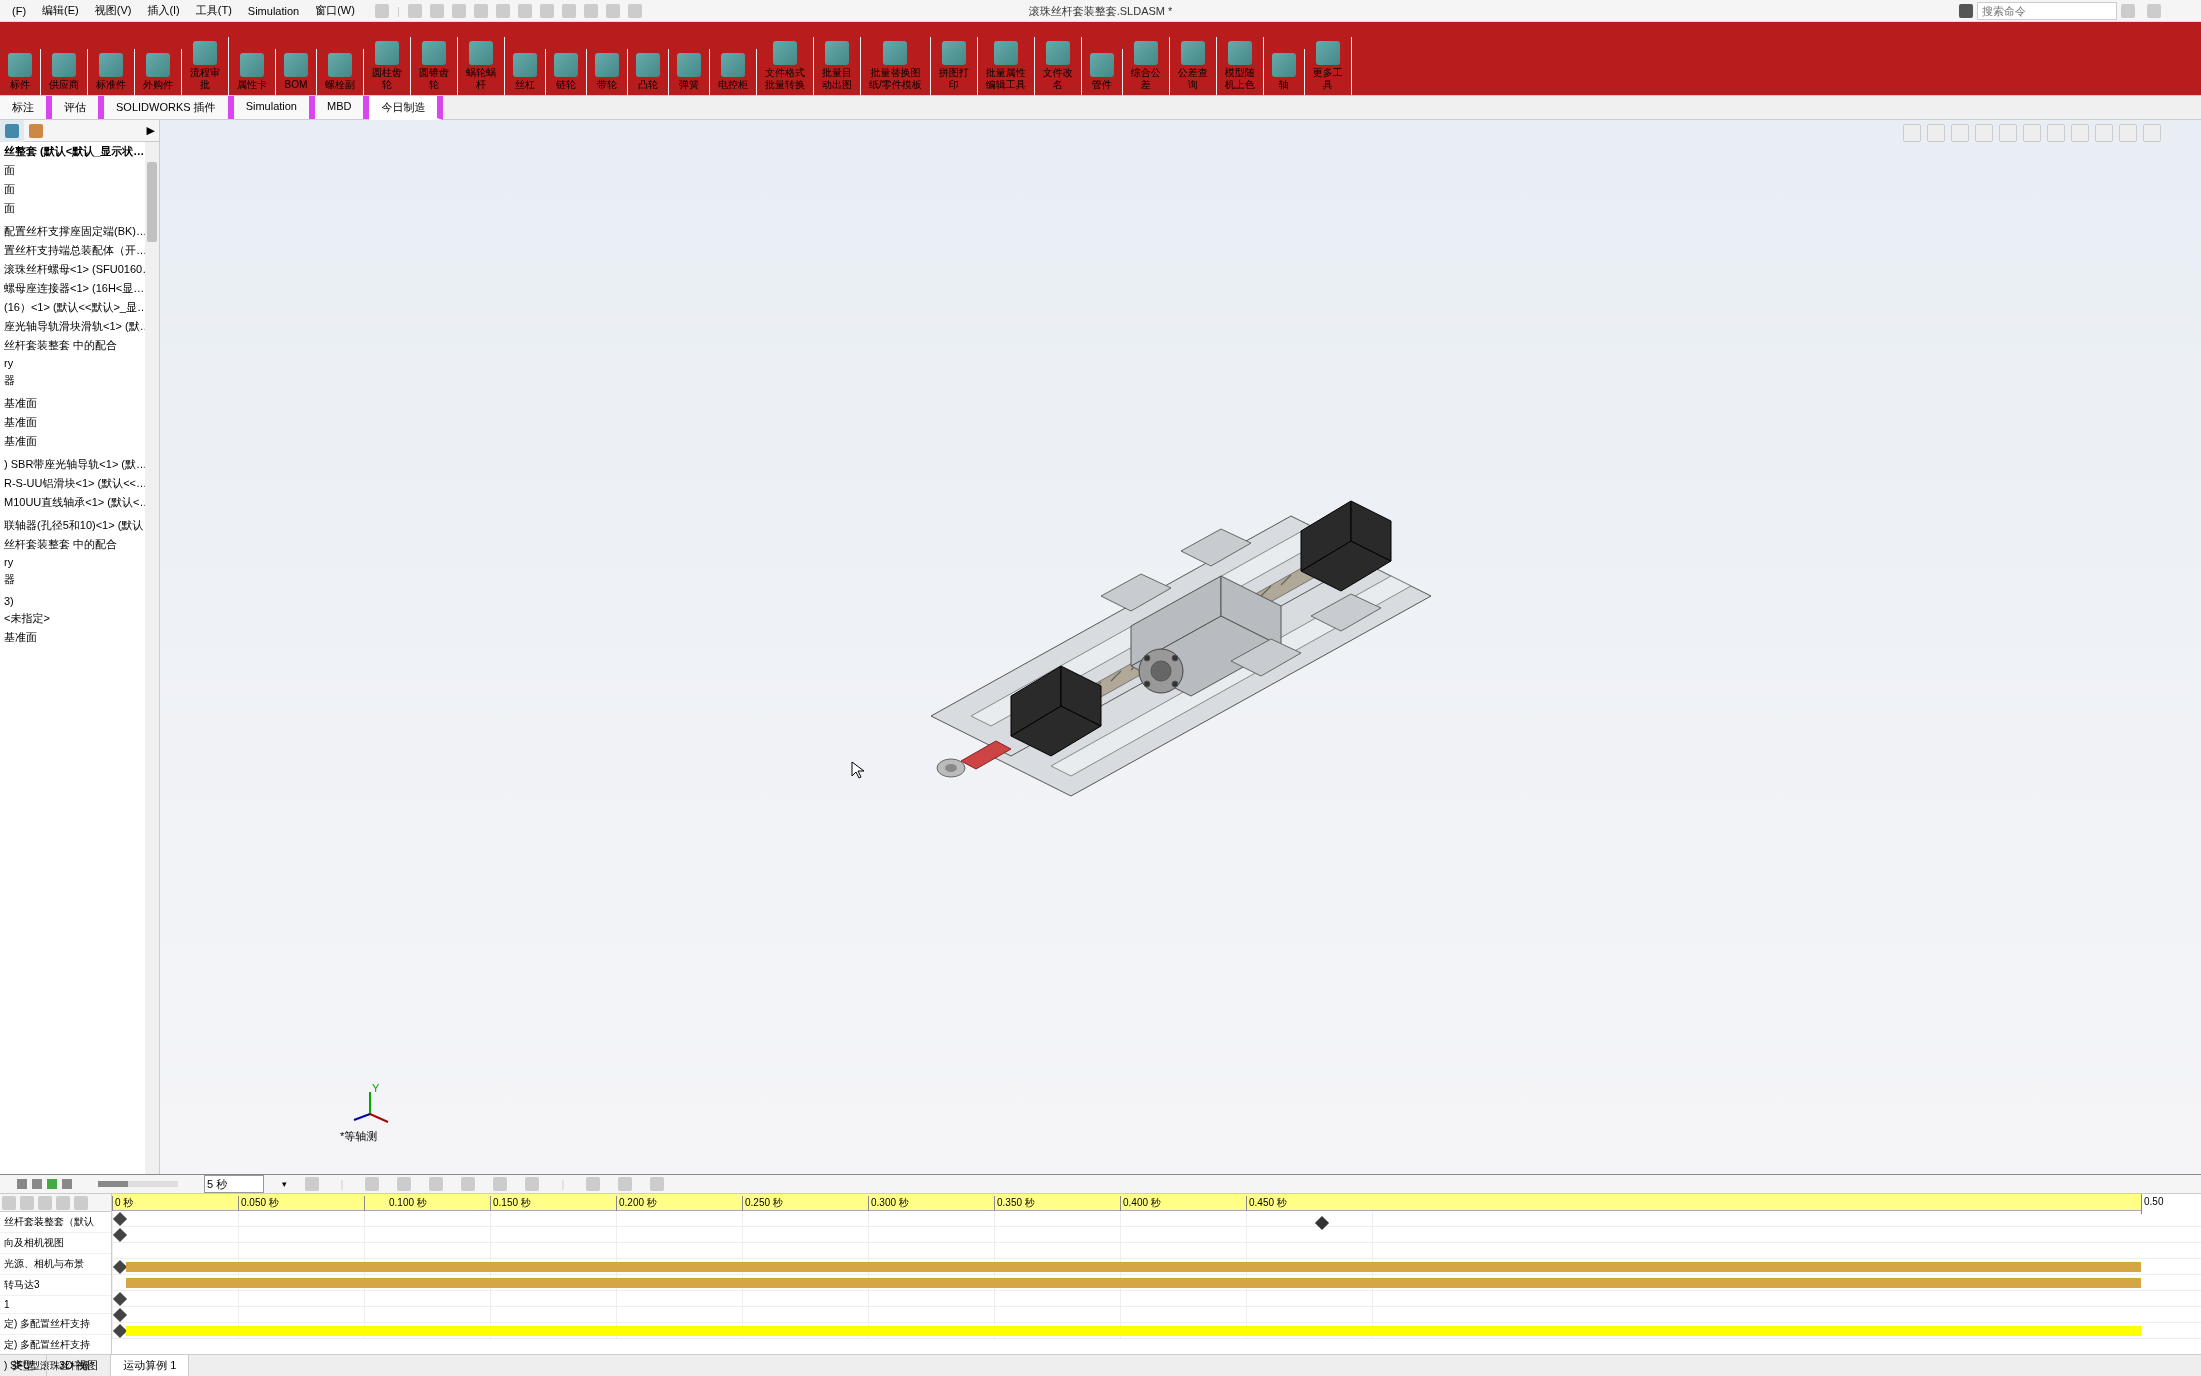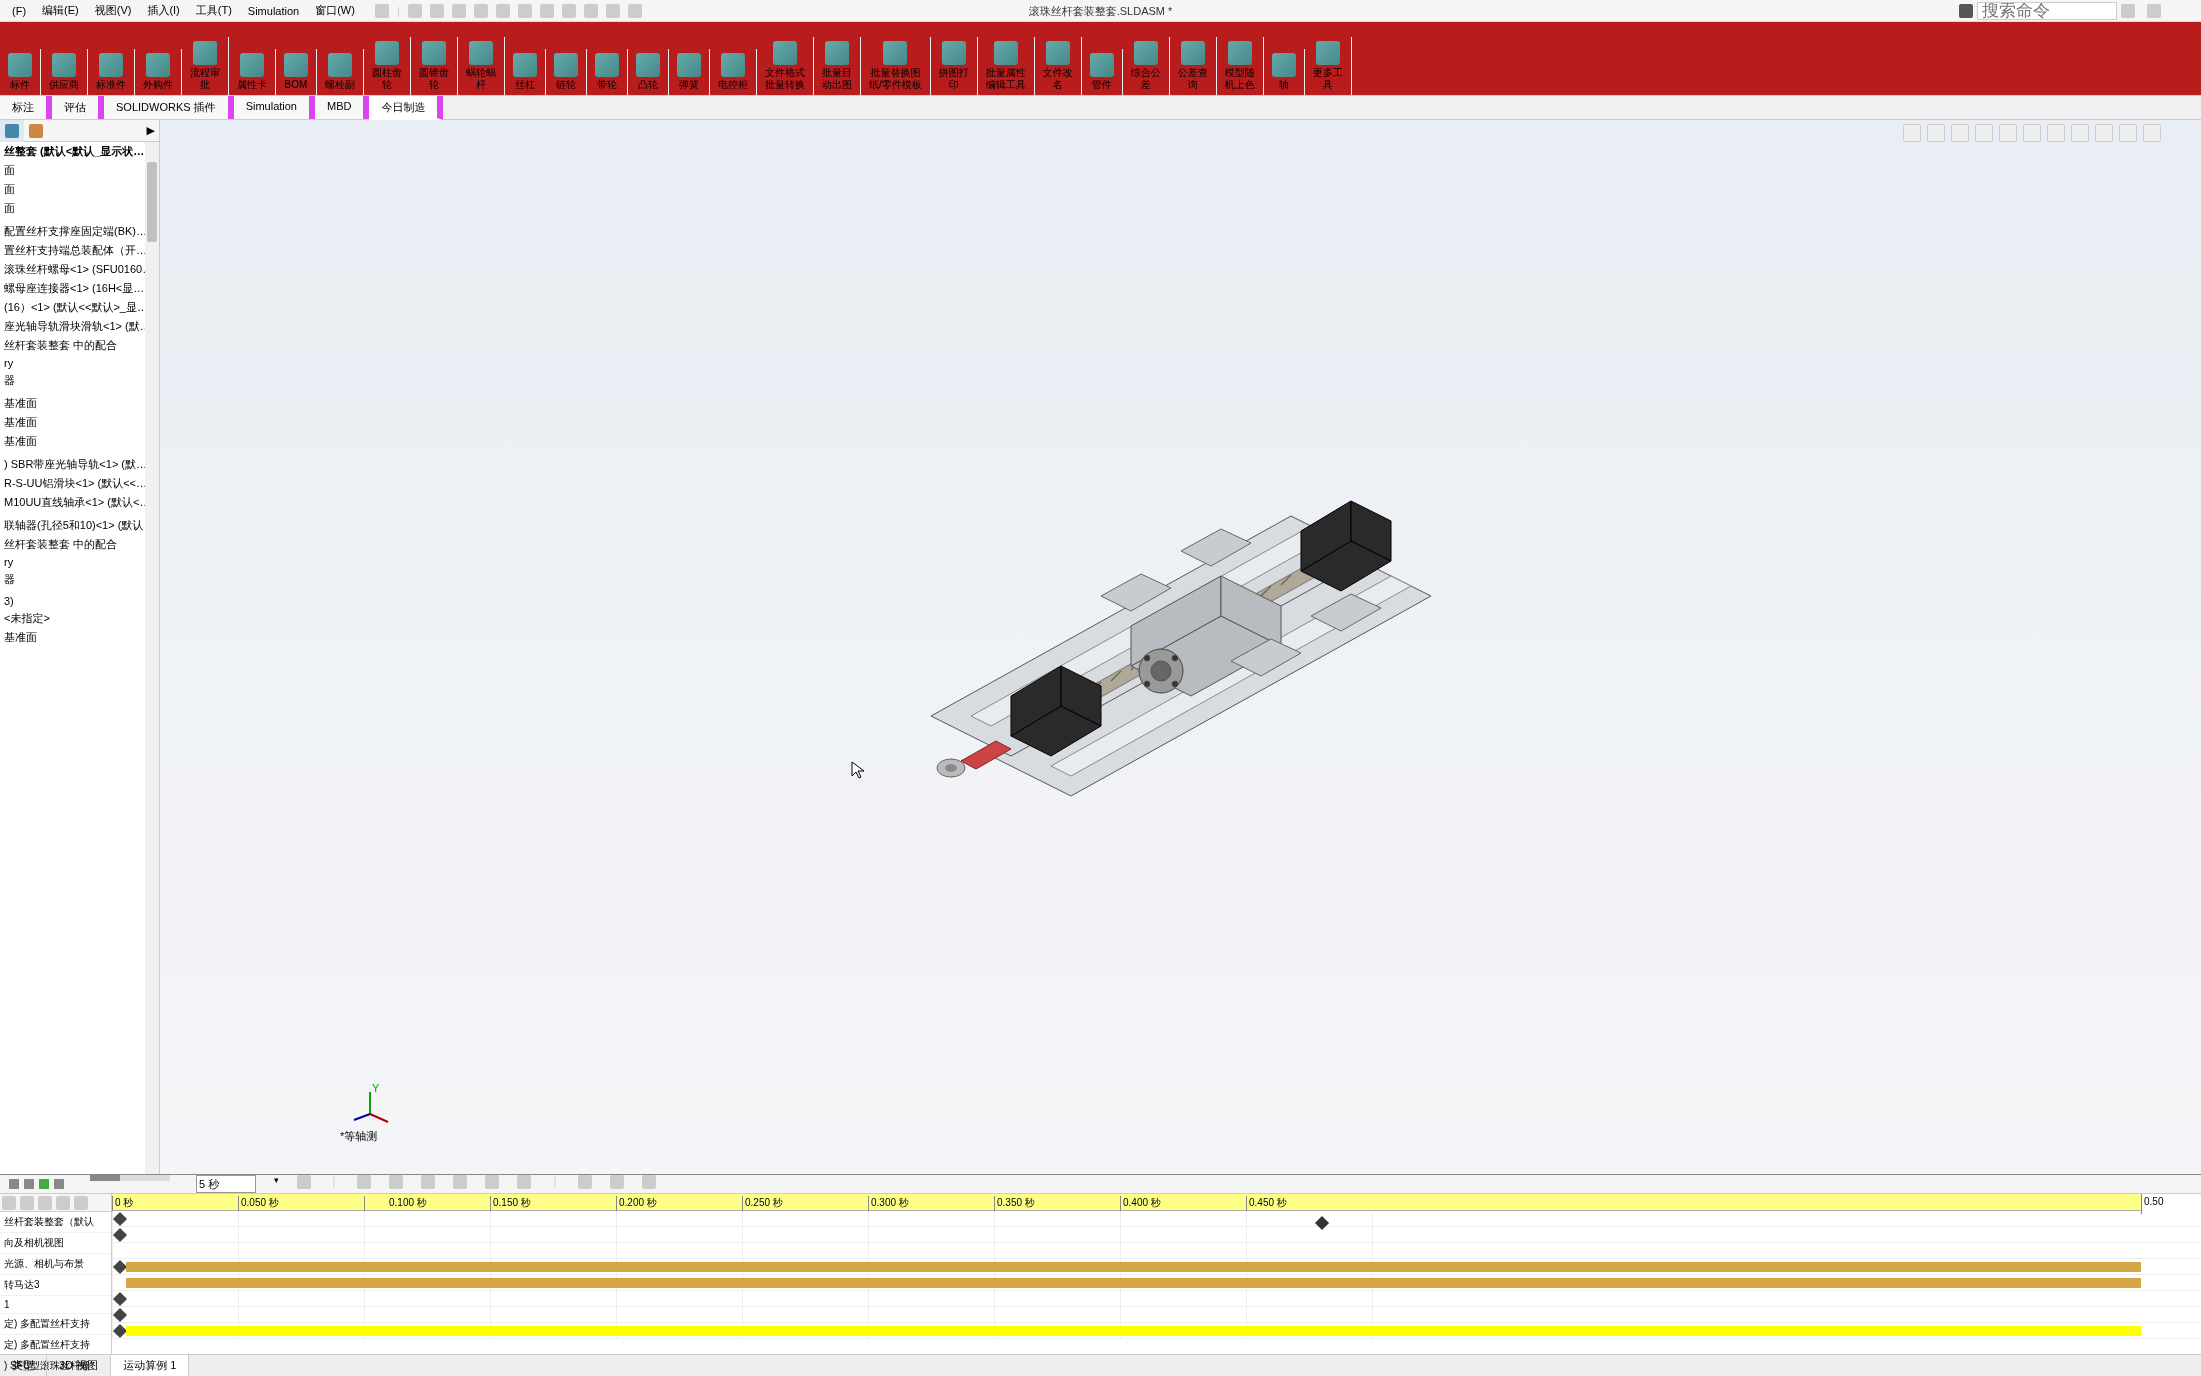--- a/index.html
+++ b/index.html
@@ -3,21 +3,21 @@
 <meta charset="utf-8">
 <style>
 *{margin:0;padding:0;box-sizing:border-box;font-family:"Microsoft YaHei",Arial,sans-serif;font-size:11px;}
 body{background:#fff;width:2201px;height:1376px;overflow:hidden;user-select:none;}
 .menubar{height:22px;background:#f5f5f5;display:flex;align-items:center;padding:0 4px;border-bottom:1px solid #ddd;}
 .menubar .menu-item{padding:2px 8px;cursor:pointer;}
 .menubar .spacer{margin-left:12px;display:flex;gap:8px;align-items:center;}
 .tiny-icon{width:14px;height:14px;display:inline-block;background:#ccc;border-radius:2px;}
 .title-area{position:absolute;left:50%;transform:translateX(-50%);top:4px;font-size:11px;color:#333;}
 .search-area{position:absolute;right:40px;top:2px;display:flex;align-items:center;gap:4px;}
-.search-input{width:140px;height:18px;border:1px solid #ccc;padding:0 4px;font-size:17px;}
+.search-input{width:140px;height:18px;border:1px solid #ccc;padding:0 4px;font-size:11px;}
 .ribbon{height:74px;background:#b91c1c;border-bottom:1px solid #ccc;display:flex;align-items:flex-end;}
 .ribbon-grp{display:flex;flex-direction:column;align-items:center;justify-content:center;padding:4px 8px;border-right:1px solid #eee;cursor:pointer;min-width:40px;}
 .ribbon-icon{width:24px;height:24px;background:linear-gradient(135deg,#6aa,#488);border-radius:3px;margin-bottom:2px;}
 .ribbon-label{font-size:10px;text-align:center;line-height:12px;white-space:pre;}
 .tabs{height:24px;background:#f0f0f0;display:flex;border-bottom:1px solid #ccc;}
 .tab{padding:4px 12px;border-right:6px solid #d946ef;cursor:pointer;background:#f8f8f8;}
 .tab.active{background:#fff;border-bottom:2px solid #fff;margin-bottom:-1px;}
 .main{display:flex;height:calc(100% - 22px - 74px - 24px - 180px - 22px);}
 .sidebar{width:160px;background:#fff;border-right:1px solid #ccc;display:flex;flex-direction:column;position:relative;}
 .sidebar-tabs{height:22px;display:flex;border-bottom:1px solid #ccc;background:#f5f5f5;}
@@ -29,21 +29,21 @@
 .viewport{flex:1;background:linear-gradient(to bottom,#e8eef4,#f5f5f8);position:relative;}
 .viewport-toolbar{position:absolute;top:4px;right:40px;display:flex;gap:6px;}
 .view-tool{width:18px;height:18px;background:#eee;border:1px solid #ccc;border-radius:2px;cursor:pointer;}
 .model-image{position:absolute;left:50%;top:50%;transform:translate(-50%,-55%);}
 .triad{position:absolute;left:190px;bottom:50px;}
 .view-label{position:absolute;left:180px;bottom:30px;font-size:11px;}
 .cursor-indicator{position:absolute;left:690px;top:640px;}
 .scroll-track{position:absolute;right:0;top:0;width:14px;height:100%;background:#f0f0f0;}
 .scroll-thumb{width:10px;margin:2px;background:#c0c0c0;border-radius:2px;}
 .motion-panel{height:180px;border-top:1px solid #888;background:#fff;display:flex;flex-direction:column;}
-.motion-toolbar{height:22px;display:flex;padding:0 8px;gap:18px;background:#f5f5f5;border-bottom:1px solid #ccc;}
+.motion-toolbar{height:22px;display:flex;align-items:center;padding:0 16px;gap:18px;background:#f5f5f5;border-bottom:1px solid #ccc;}
 .time-input{width:60px;height:18px;border:1px solid #999;font-size:11px;padding:0 2px;}
 .motion-body{flex:1;display:flex;}
 .motion-tree{width:112px;border-right:1px solid #ccc;overflow:hidden;}
 .motion-tree-item{padding:3px 4px;font-size:10px;white-space:nowrap;overflow:hidden;text-overflow:ellipsis;border-bottom:1px solid #f0f0f0;}
 .timeline{flex:1;position:relative;overflow:hidden;}
 .time-ruler{height:17px;background:#ffff88;border-bottom:1px solid #aaa;display:flex;position:relative;}
 .time-tick{position:absolute;top:2px;font-size:10px;border-left:1px solid #888;padding-left:2px;height:18px;}
 .time-endcap{position:absolute;right:0;top:0;width:60px;height:20px;background:#fff;border-left:1px solid #888;font-size:10px;padding:2px;}
 .timeline-rows{position:relative;}
 .timeline-row{height:16px;border-bottom:1px solid #eee;position:relative;}

